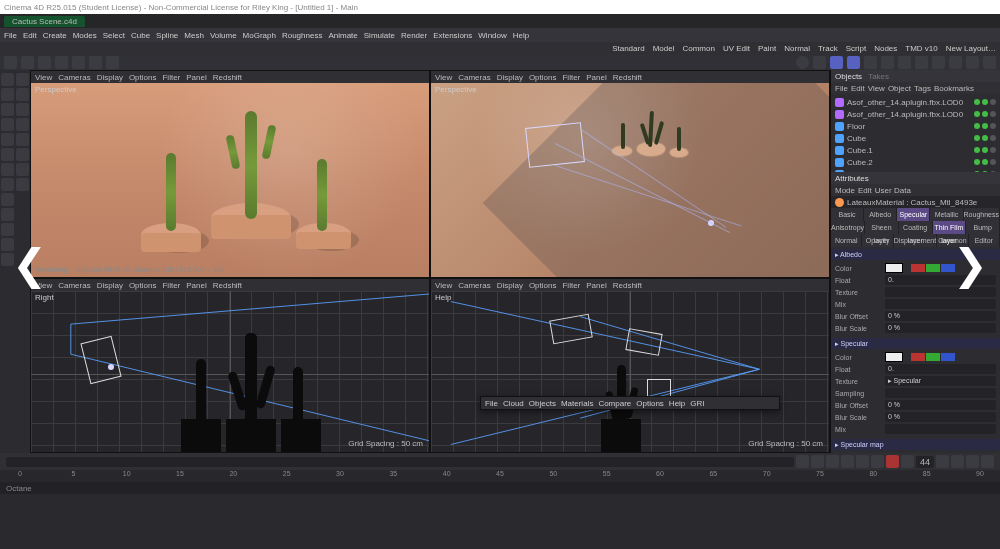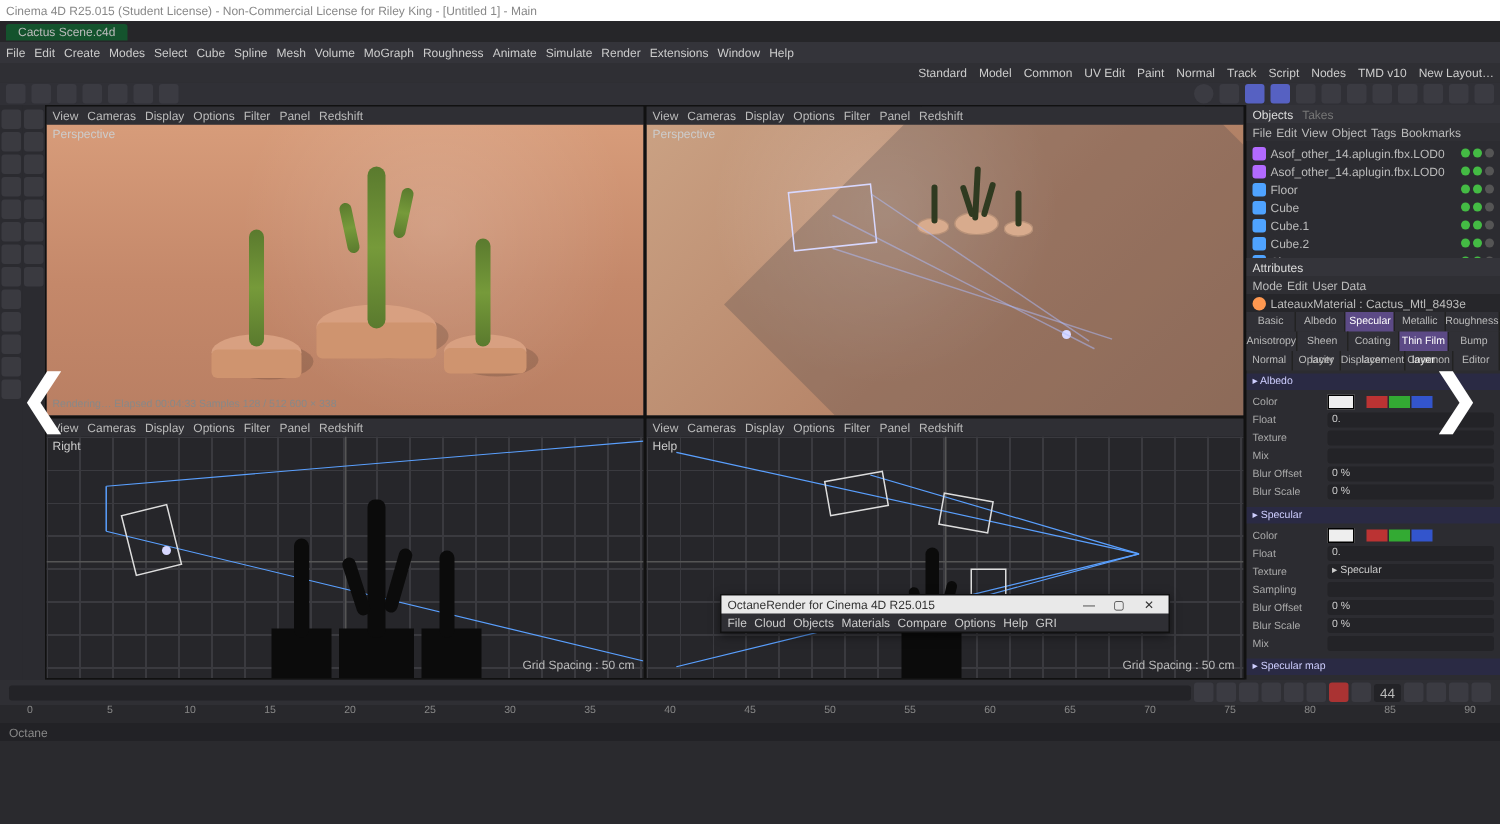--- a/index.html
+++ b/index.html
@@ -550,28 +550,20 @@
           <div class="kv">
             <label>Texture</label>
             <span class="val"></span>
           </div>
         </div>
       </div>
   </div>
 </div>
 
 <div class="octane">
-  <div class="titlebar2">
-    <span>OctaneRender for Cinema 4D R25.015</span>
-    <span class="wctrl">
-      <span>—</span>
-      <span>▢</span>
-      <span>✕</span>
-    </span>
-  </div>
   <div class="omenu" id="octmenu">
       <span>File</span>
       <span>Cloud</span>
       <span>Objects</span>
       <span>Materials</span>
       <span>Compare</span>
       <span>Options</span>
       <span>Help</span>
       <span>GRI</span>
     </div>

